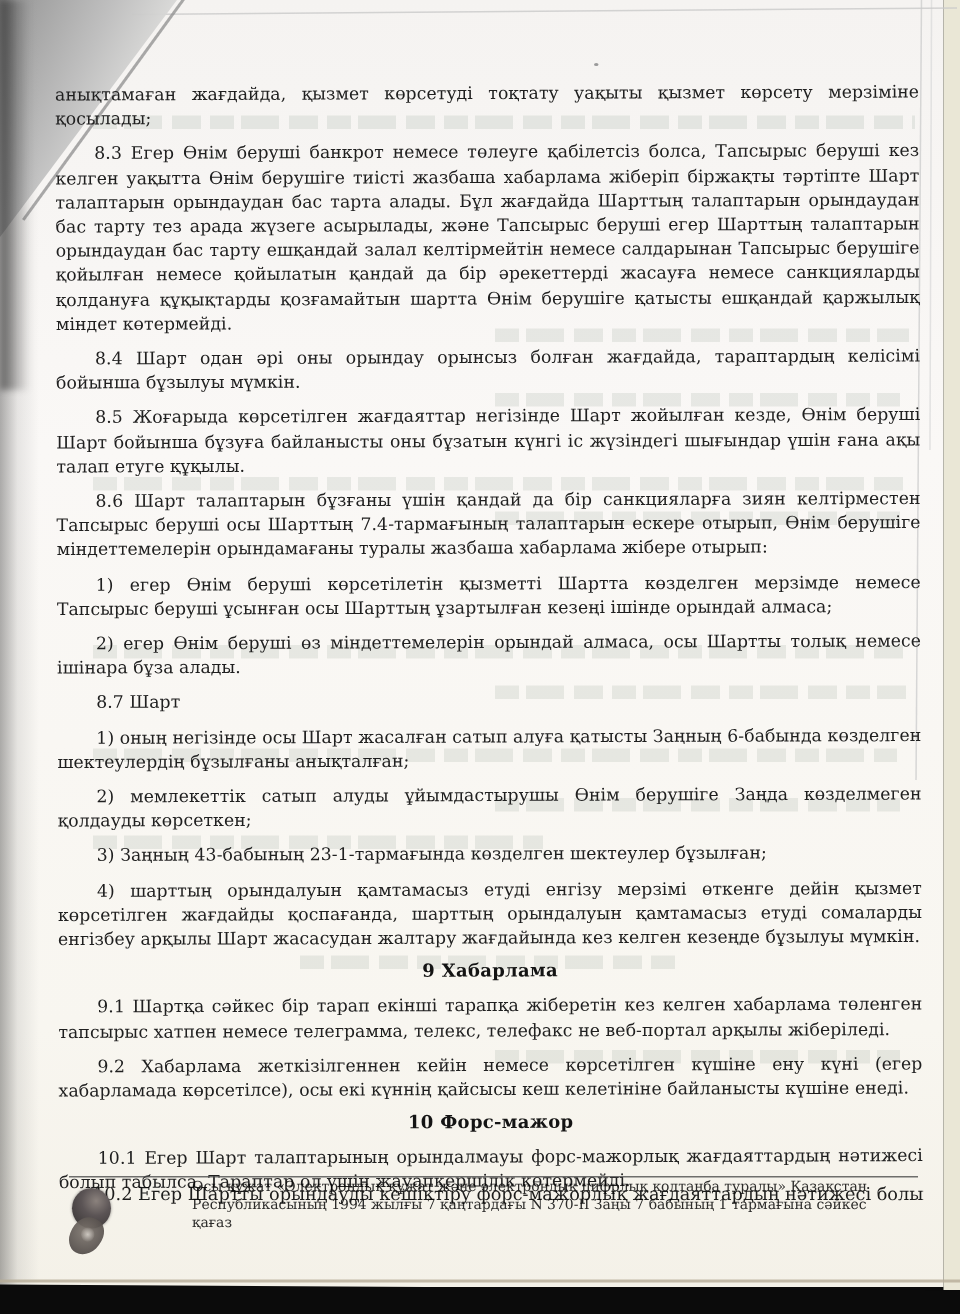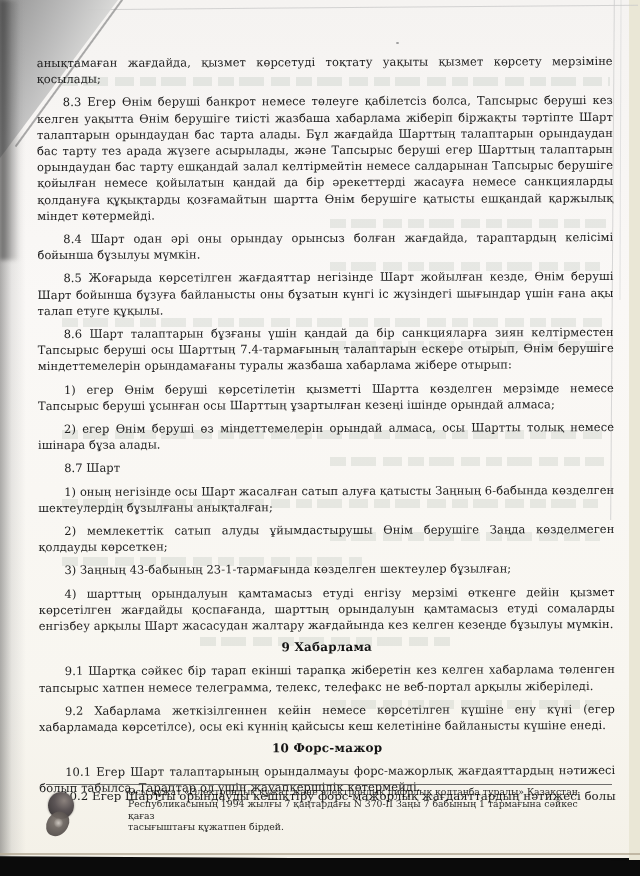--- a/index.html
+++ b/index.html
@@ -102,21 +102,20 @@
   <p class="para">10.1 Егер Шарт талаптарының орындалмауы форс-мажорлық жағдаяттардың нәтижесі болып табылса, Тараптар ол үшін жауапкершілік көтермейді.</p>
 </div>
 
 <div class="divider"></div>
 
 <div class="overlap-line">10.2 Егер Шартты орындауды кешіктіру форс-мажорлық жағдаяттардың нәтижесі болып</div>
 
 <div class="cert">
   <span>Осы құжат «Электрондық құжат және электрондық цифрлық қолтаңба туралы» Қазақстан</span>
   <span>Республикасының 1994 жылғы 7 қаңтардағы N 370-II Заңы 7 бабының 1 тармағына сәйкес қағаз</span>
-  <span>тасығыштағы құжатпен бірдей.</span>
 </div>
 
 <div class="seal">
   <div class="seal-blob"></div>
   <div class="seal-tail"></div>
   <div class="seal-glint"></div>
 </div>
 
 <div class="bottom-edge"></div>
 <div class="scan-bed"></div>

